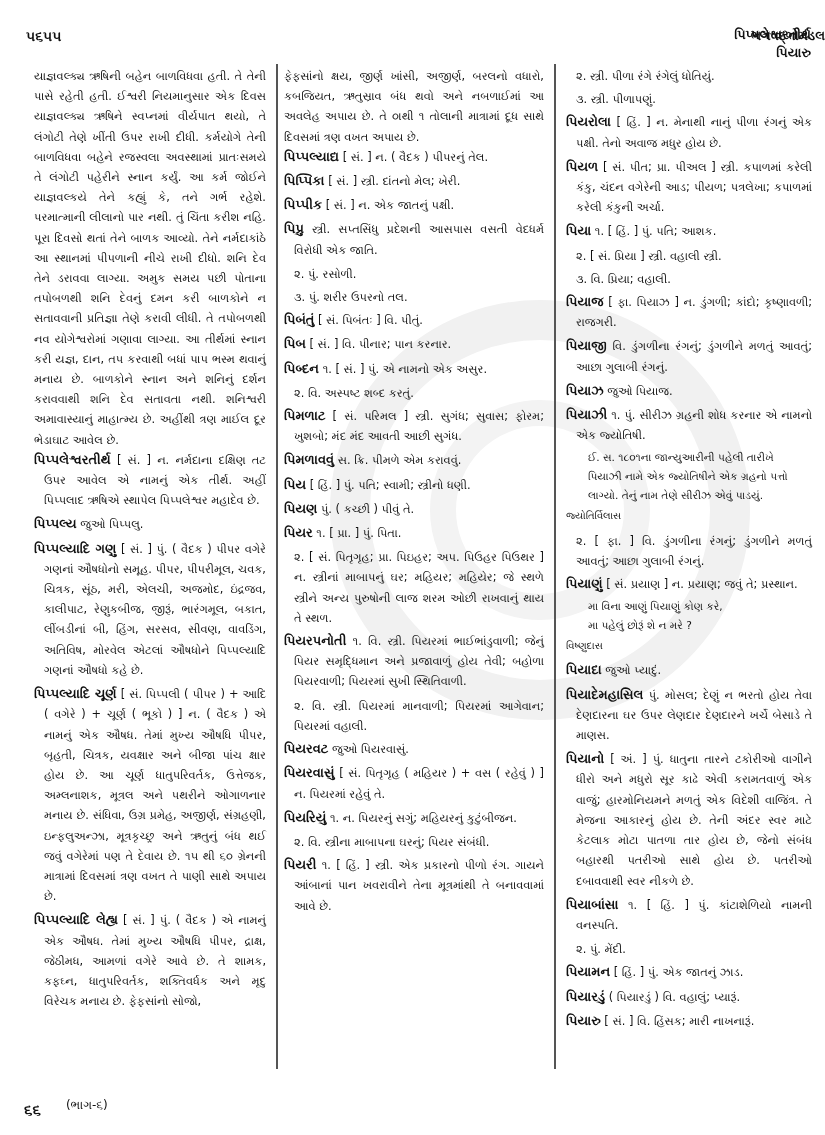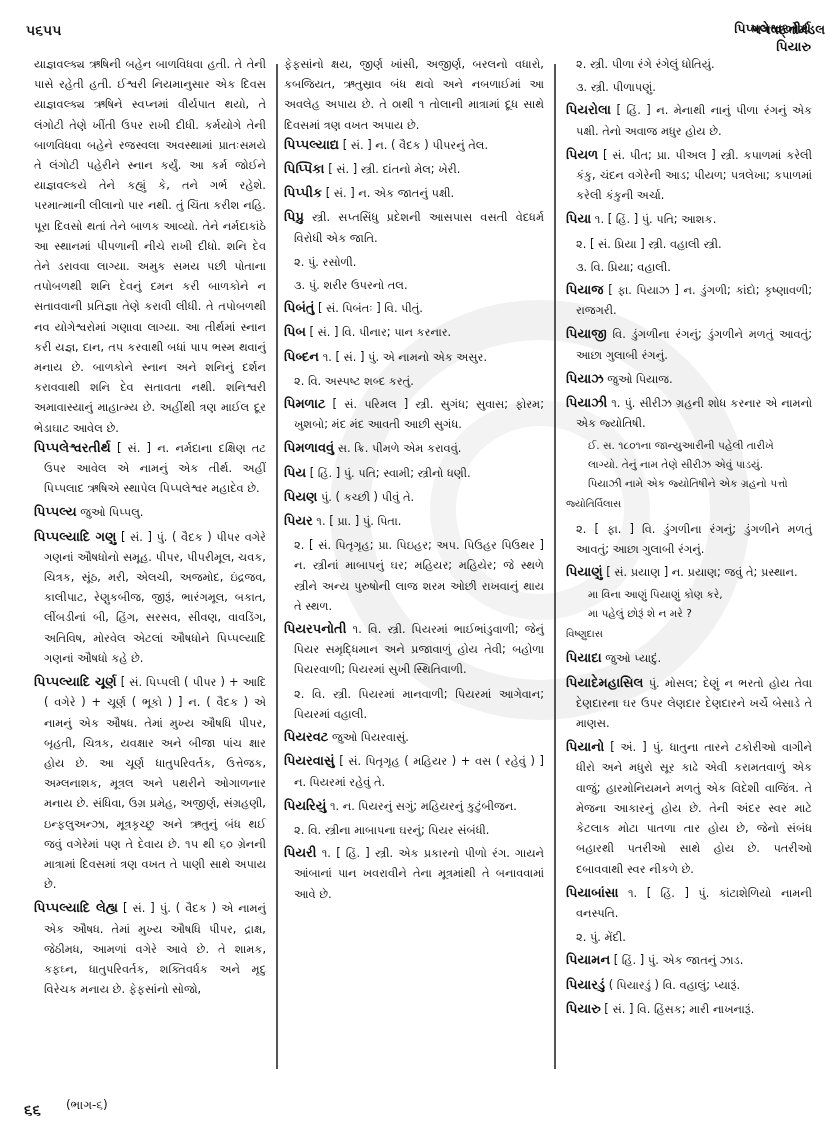--- a/index.html
+++ b/index.html
@@ -8,25 +8,25 @@
     font-family: "DejaVu Sans", sans-serif; position: relative; overflow: hidden;
   }
   .watermark {
     position: absolute; left: 330px; top: 300px; width: 420px; height: 420px;
     border-radius: 50%; border: 40px solid #f1f1f1; box-sizing: border-box; z-index: 0;
   }
   .watermark2 {
     position: absolute; left: 430px; top: 400px; width: 220px; height: 220px;
     border-radius: 50%; border: 26px solid #f3f3f3; box-sizing: border-box; z-index: 0;
   }
-  .header { position: absolute; top: 18px; left: 0; width: 825px; height: 45px; z-index: 1; }
+  .header { position: absolute; top: 24px; left: 0; width: 825px; height: 45px; z-index: 1; }
   .page-num { position: absolute; left: 26px; top: 4px; font-size: 14px; font-weight: bold; }
   .book-title { position: absolute; left: 0; width: 825px; text-align: right; top: 4px; font-size: 13px; font-weight: bold; }
   .guide { position: absolute; right: 14px; top: 2px; text-align: right; font-size: 13px; font-weight: bold; line-height: 18px; }
-  .col { position: absolute; top: 54px; font-size: 11.4px; line-height: 20.2px; z-index: 1; text-align: justify; }
+  .col { position: absolute; top: 66px; font-size: 11.4px; line-height: 20.2px; z-index: 1; text-align: justify; }
   .col1 { left: 34px; width: 232px; }
   .col2 { left: 284px; width: 260px; }
   .col3 { left: 566px; width: 246px; }
   .divider { position: absolute; top: 64px; width: 2px; background: #555; height: 1005px; z-index: 1; }
   .d1 { left: 276px; } .d2 { left: 554px; }
   .entry { margin: 0 0 4px 0; padding-left: 10px; text-indent: -10px; }
   .cont { margin: 0; padding-left: 0; text-indent: 0; }
   .hw { font-weight: bold; font-size: 13px; }
   .sub { margin: 0 0 3px 0; padding-left: 10px; }
   .quote { padding-left: 22px; font-size: 10.6px; line-height: 17px; margin: 2px 0; }
@@ -93,22 +93,22 @@
     <p class="entry"><span class="hw">પિયરોલા</span><span> [ હિં. ] ન. મેનાથી નાનું પીળા રંગનું એક પક્ષી. તેનો અવાજ મધુર હોય છે.</span></p>
     <p class="entry"><span class="hw">પિયળ</span><span> [ સં. પીત; પ્રા. પીઅલ ] સ્ત્રી. કપાળમાં કરેલી કંકુ, ચંદન વગેરેની આડ; પીયળ; પત્રલેખા; કપાળમાં કરેલી કંકુની અર્ચા.</span></p>
     <p class="entry"><span class="hw">પિયા</span><span> ૧. [ હિં. ] પું. પતિ; આશક.</span></p>
     <p class="sub">૨. [ સં. પ્રિયા ] સ્ત્રી. વહાલી સ્ત્રી.</p>
     <p class="sub">૩. વિ. પ્રિયા; વહાલી.</p>
     <p class="entry"><span class="hw">પિયાજ</span><span> [ ફા. પિયાઝ ] ન. ડુંગળી; કાંદો; કૃષ્ણાવળી; રાજગરી.</span></p>
     <p class="entry"><span class="hw">પિયાજી</span><span> વિ. ડુંગળીના રંગનું; ડુંગળીને મળતું આવતું; આછા ગુલાબી રંગનું.</span></p>
     <p class="entry"><span class="hw">પિયાઝ</span><span> જુઓ પિયાજ.</span></p>
     <p class="entry"><span class="hw">પિયાઝી</span><span> ૧. પું. સીરીઝ ગ્રહની શોધ કરનાર એ નામનો એક જ્યોતિષી.</span></p>
     <div class="quote">ઈ. સ. ૧૮૦૧ના જાન્યુઆરીની પહેલી તારીખે</div>
+    <div class="quote">પિયાઝી નામે એક જ્યોતિષીને એક ગ્રહનો પત્તો</div>
     <div class="quote">લાગ્યો. તેનું નામ તેણે સીરીઝ એવું પાડયું.</div>
-    <div class="quote">પિયાઝી નામે એક જ્યોતિષીને એક ગ્રહનો પત્તો</div>
     <div class="source">જ્યોતિર્વિલાસ</div>
     <p class="sub">૨. [ ફા. ] વિ. ડુંગળીના રંગનું; ડુંગળીને મળતું આવતું; આછા ગુલાબી રંગનું.</p>
     <p class="entry"><span class="hw">પિયાણું</span><span> [ સં. પ્રયાણ ] ન. પ્રયાણ; જવું તે; પ્રસ્થાન.</span></p>
     <div class="quote">મા વિના આણું પિયાણું કોણ કરે,</div>
     <div class="quote">મા પહેલું છોરૂં શે ન મરે ?</div>
     <div class="source">વિષ્ણુદાસ</div>
     <p class="entry"><span class="hw">પિયાદા</span><span> જુઓ પ્યાદું.</span></p>
     <p class="entry"><span class="hw">પિયાદેમહાસિલ</span><span> પું. મોસલ; દેણું ન ભરતો હોય તેવા દેણદારના ઘર ઉપર લેણદાર દેણદારને ખર્ચે બેસાડે તે માણસ.</span></p>
     <p class="entry"><span class="hw">પિયાનો</span><span> [ અં. ] પું. ધાતુના તારને ટકોરીઓ વાગીને ધીરો અને મધુરો સૂર કાઢે એવી કરામતવાળું એક વાજું; હારમોનિયમને મળતું એક વિદેશી વાજિંત્ર. તે મેજના આકારનું હોય છે. તેની અંદર સ્વર માટે કેટલાક મોટા પાતળા તાર હોય છે, જેનો સંબંધ બહારથી પતરીઓ સાથે હોય છે. પતરીઓ દબાવવાથી સ્વર નીકળે છે.</span></p>
     <p class="entry"><span class="hw">પિયાબાંસા</span><span> ૧. [ હિં. ] પું. કાંટાશેળિયો નામની વનસ્પતિ.</span></p>

